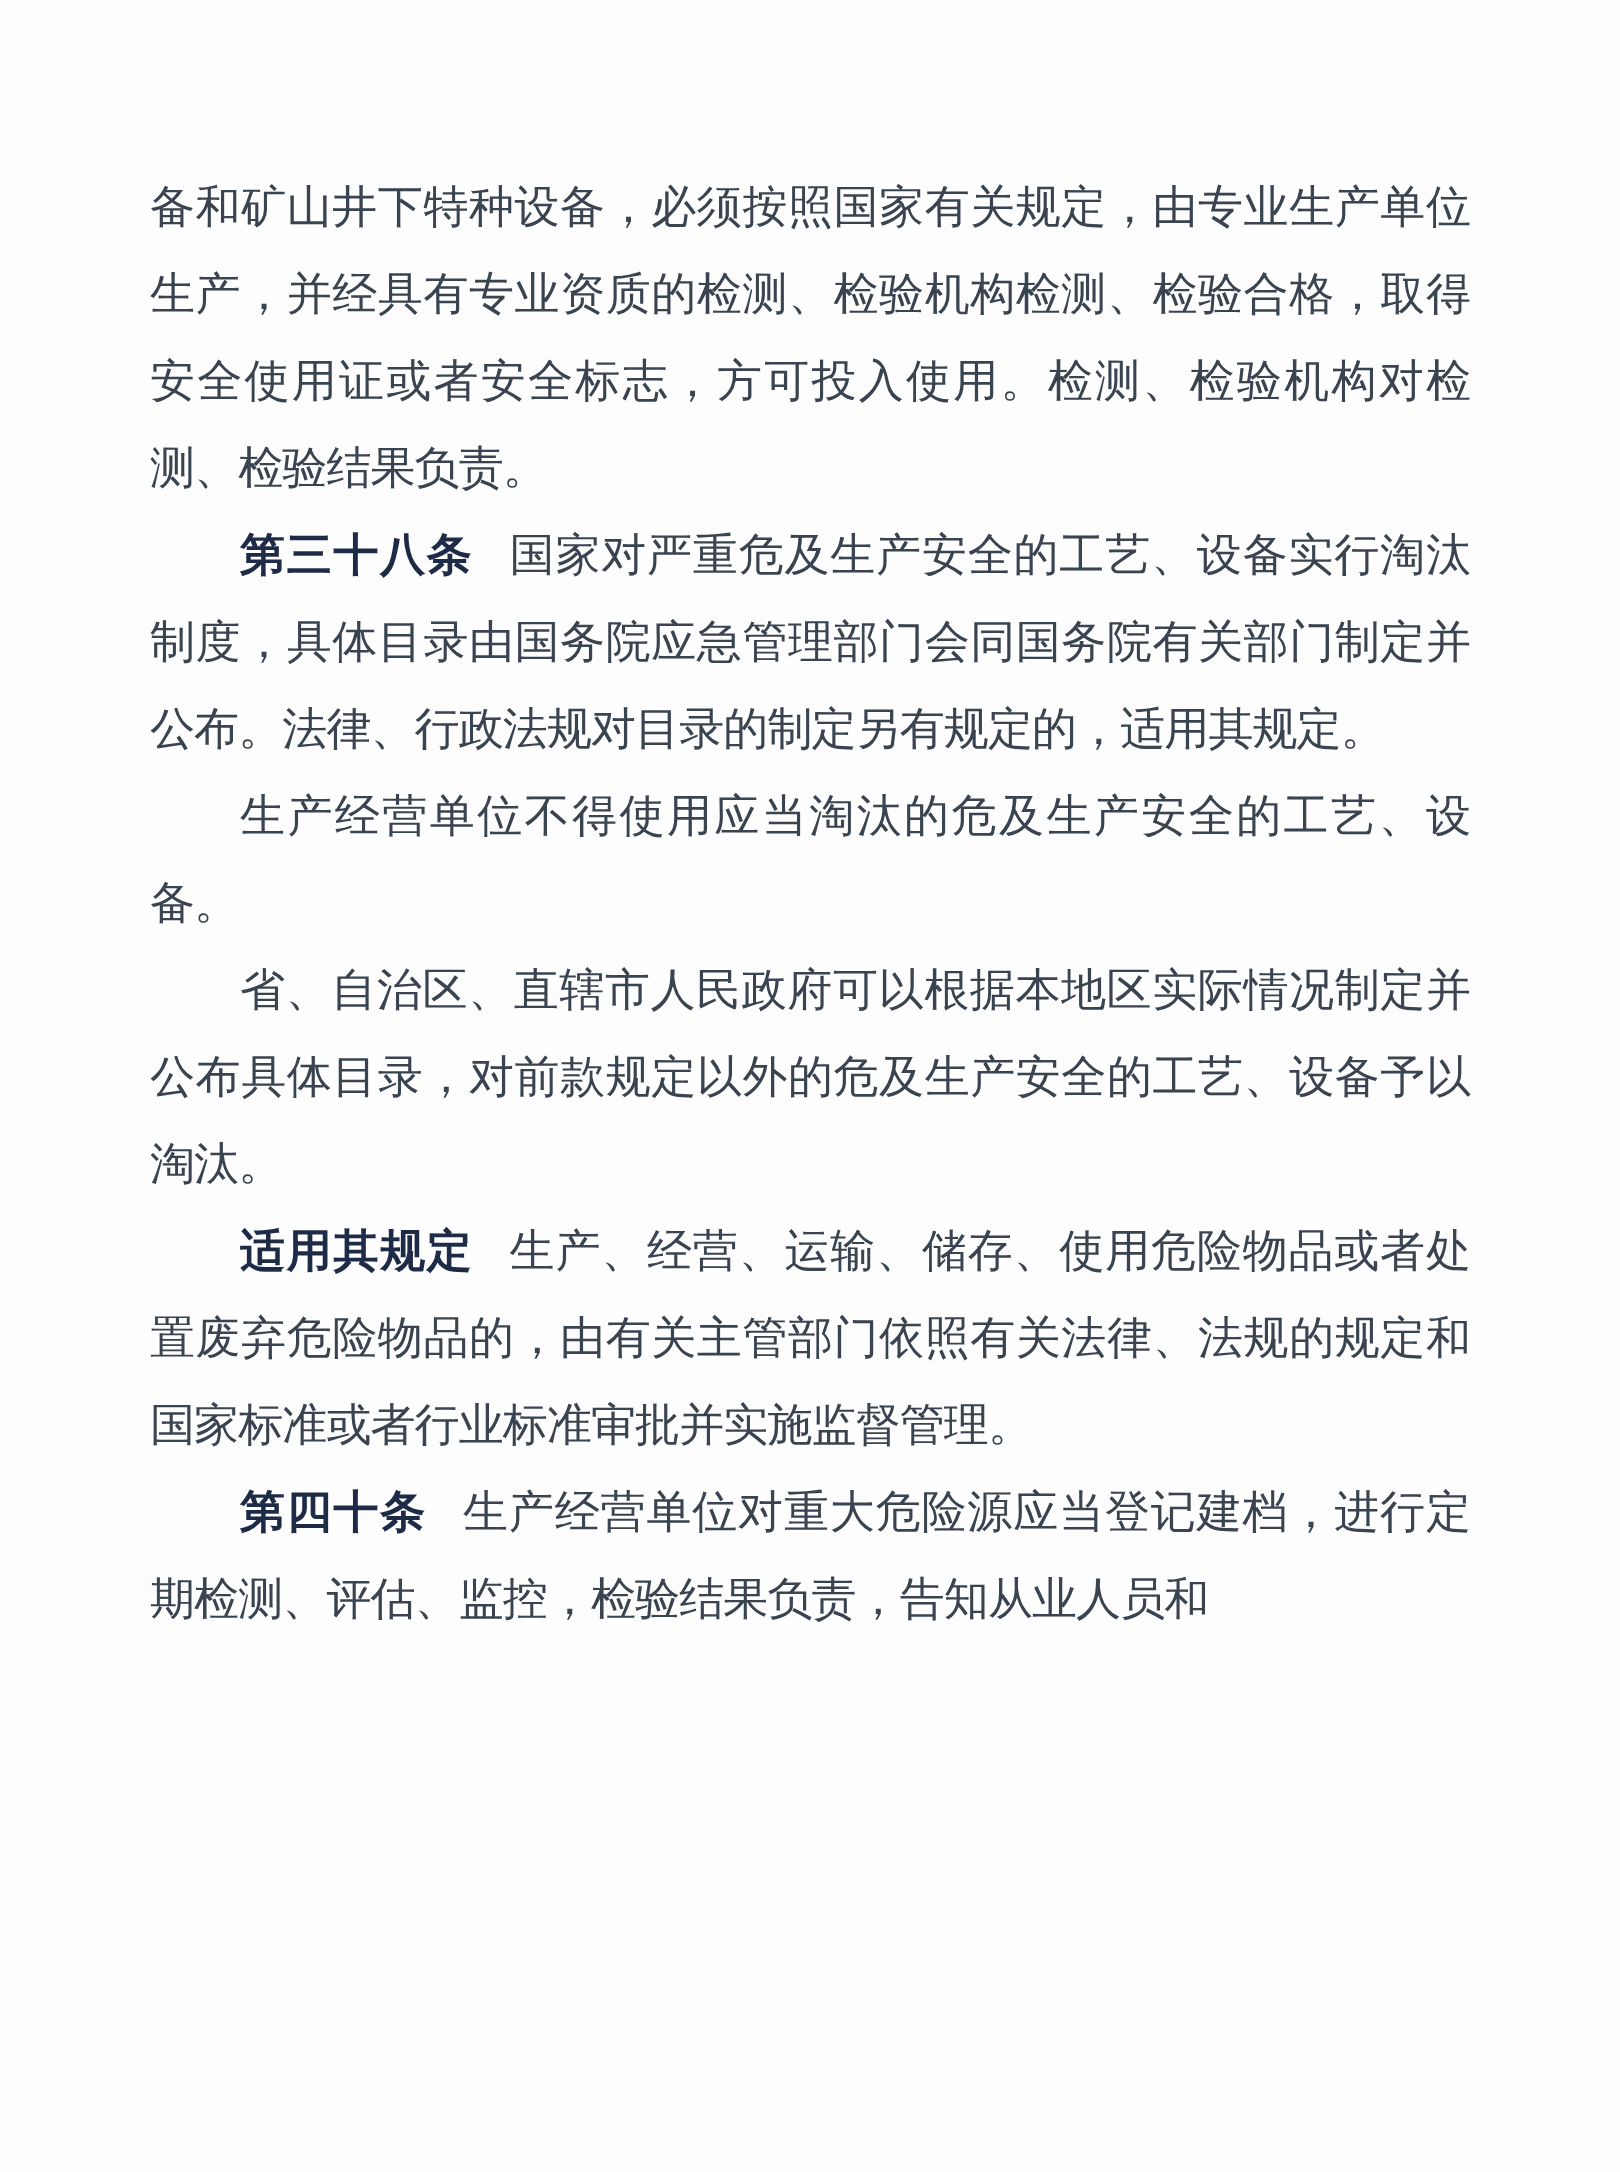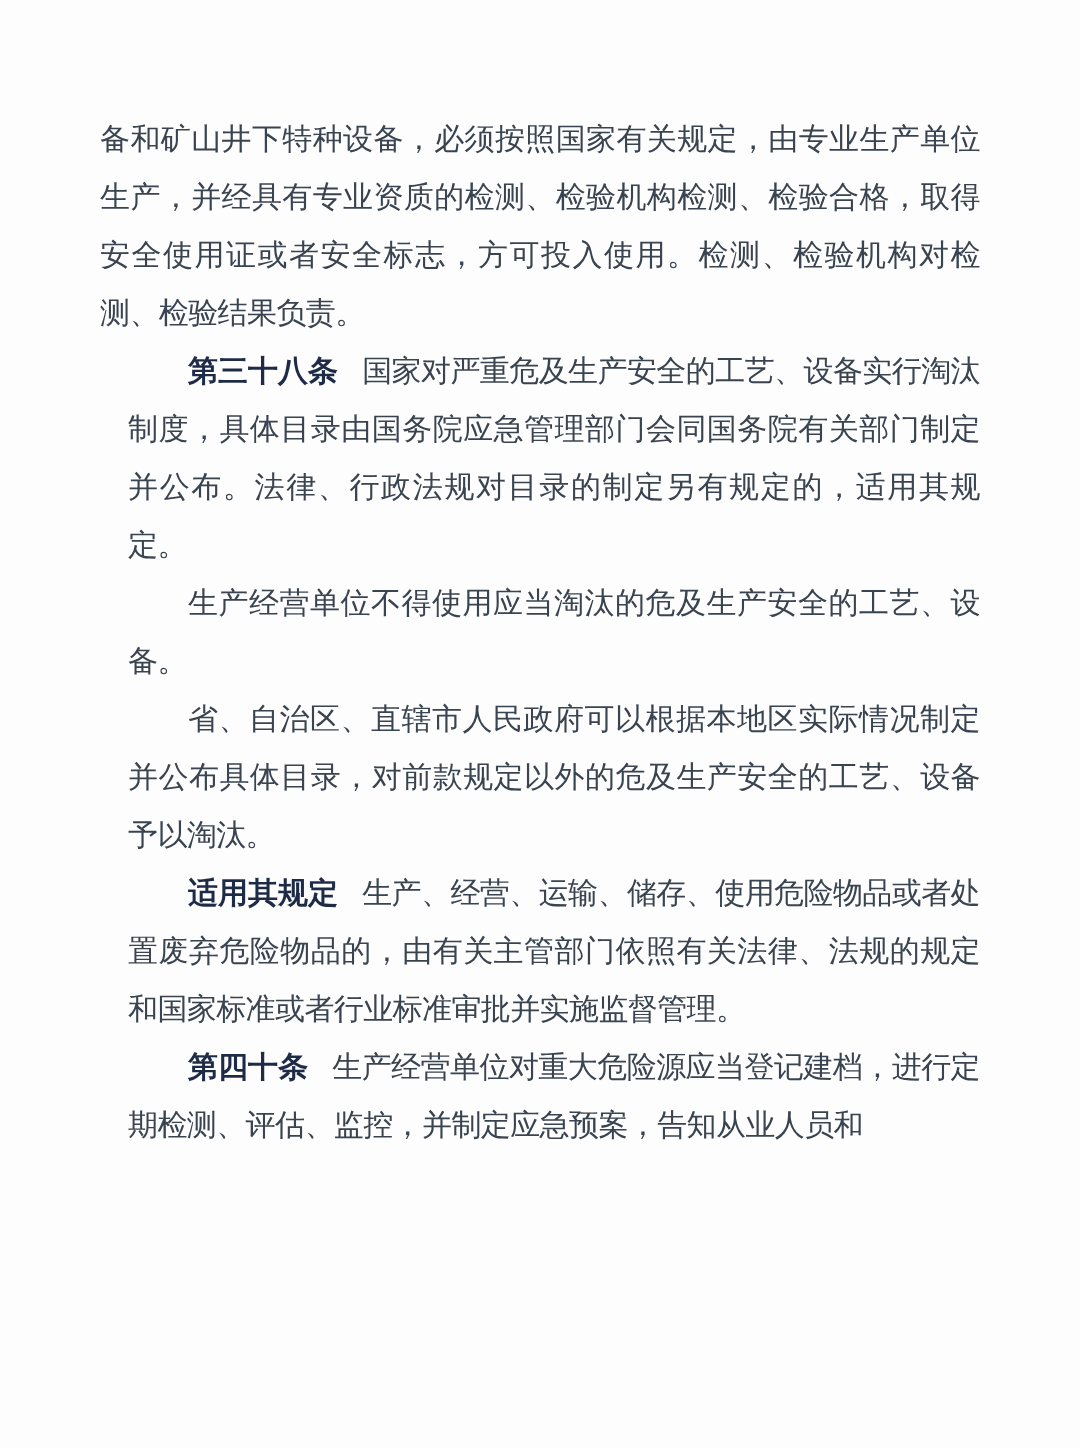--- a/index.html
+++ b/index.html
@@ -30,35 +30,34 @@
     font-size: 30px;
     line-height: 58px;
     letter-spacing: -0.6px;
     color: var(--text);
     text-align: justify;
     text-justify: inter-ideograph;
     word-break: break-all;
   }
   p.para.indent {
     text-indent: 2em;
-    margin-left: 28px;
   }
   .article-label {
     font-family: "Liberation Sans", "DejaVu Sans", sans-serif;
     font-weight: 700;
     color: var(--heading);
     margin-right: 0.8em;
     letter-spacing: 0;
   }
 </style>
 </head>
 <body>
 
 <div class="page">
   <div class="doc-body">
       <p class="para"><span>备和矿山井下特种设备，必须按照国家有关规定，由专业生产单位生产，并经具有专业资质的检测、检验机构检测、检验合格，取得安全使用证或者安全标志，方可投入使用。检测、检验机构对检测、检验结果负责。</span></p>
       <p class="para indent"><span class="article-label">第三十八条</span><span>国家对严重危及生产安全的工艺、设备实行淘汰制度，具体目录由国务院应急管理部门会同国务院有关部门制定并公布。法律、行政法规对目录的制定另有规定的，适用其规定。</span></p>
       <p class="para indent"><span>生产经营单位不得使用应当淘汰的危及生产安全的工艺、设备。</span></p>
       <p class="para indent"><span>省、自治区、直辖市人民政府可以根据本地区实际情况制定并公布具体目录，对前款规定以外的危及生产安全的工艺、设备予以淘汰。</span></p>
       <p class="para indent"><span class="article-label">适用其规定</span><span>生产、经营、运输、储存、使用危险物品或者处置废弃危险物品的，由有关主管部门依照有关法律、法规的规定和国家标准或者行业标准审批并实施监督管理。</span></p>
-      <p class="para indent"><span class="article-label">第四十条</span><span>生产经营单位对重大危险源应当登记建档，进行定期检测、评估、监控，并制定应急预案，告知从业人员和</span></p>
+      <p class="para indent"><span class="article-label">第四十条</span><span>生产经营单位对重大危险源应当登记建档，进行定期检测、评估、监控，检验结果负责，告知从业人员和</span></p>
     </div>
 </div>
 
 </body></html>

